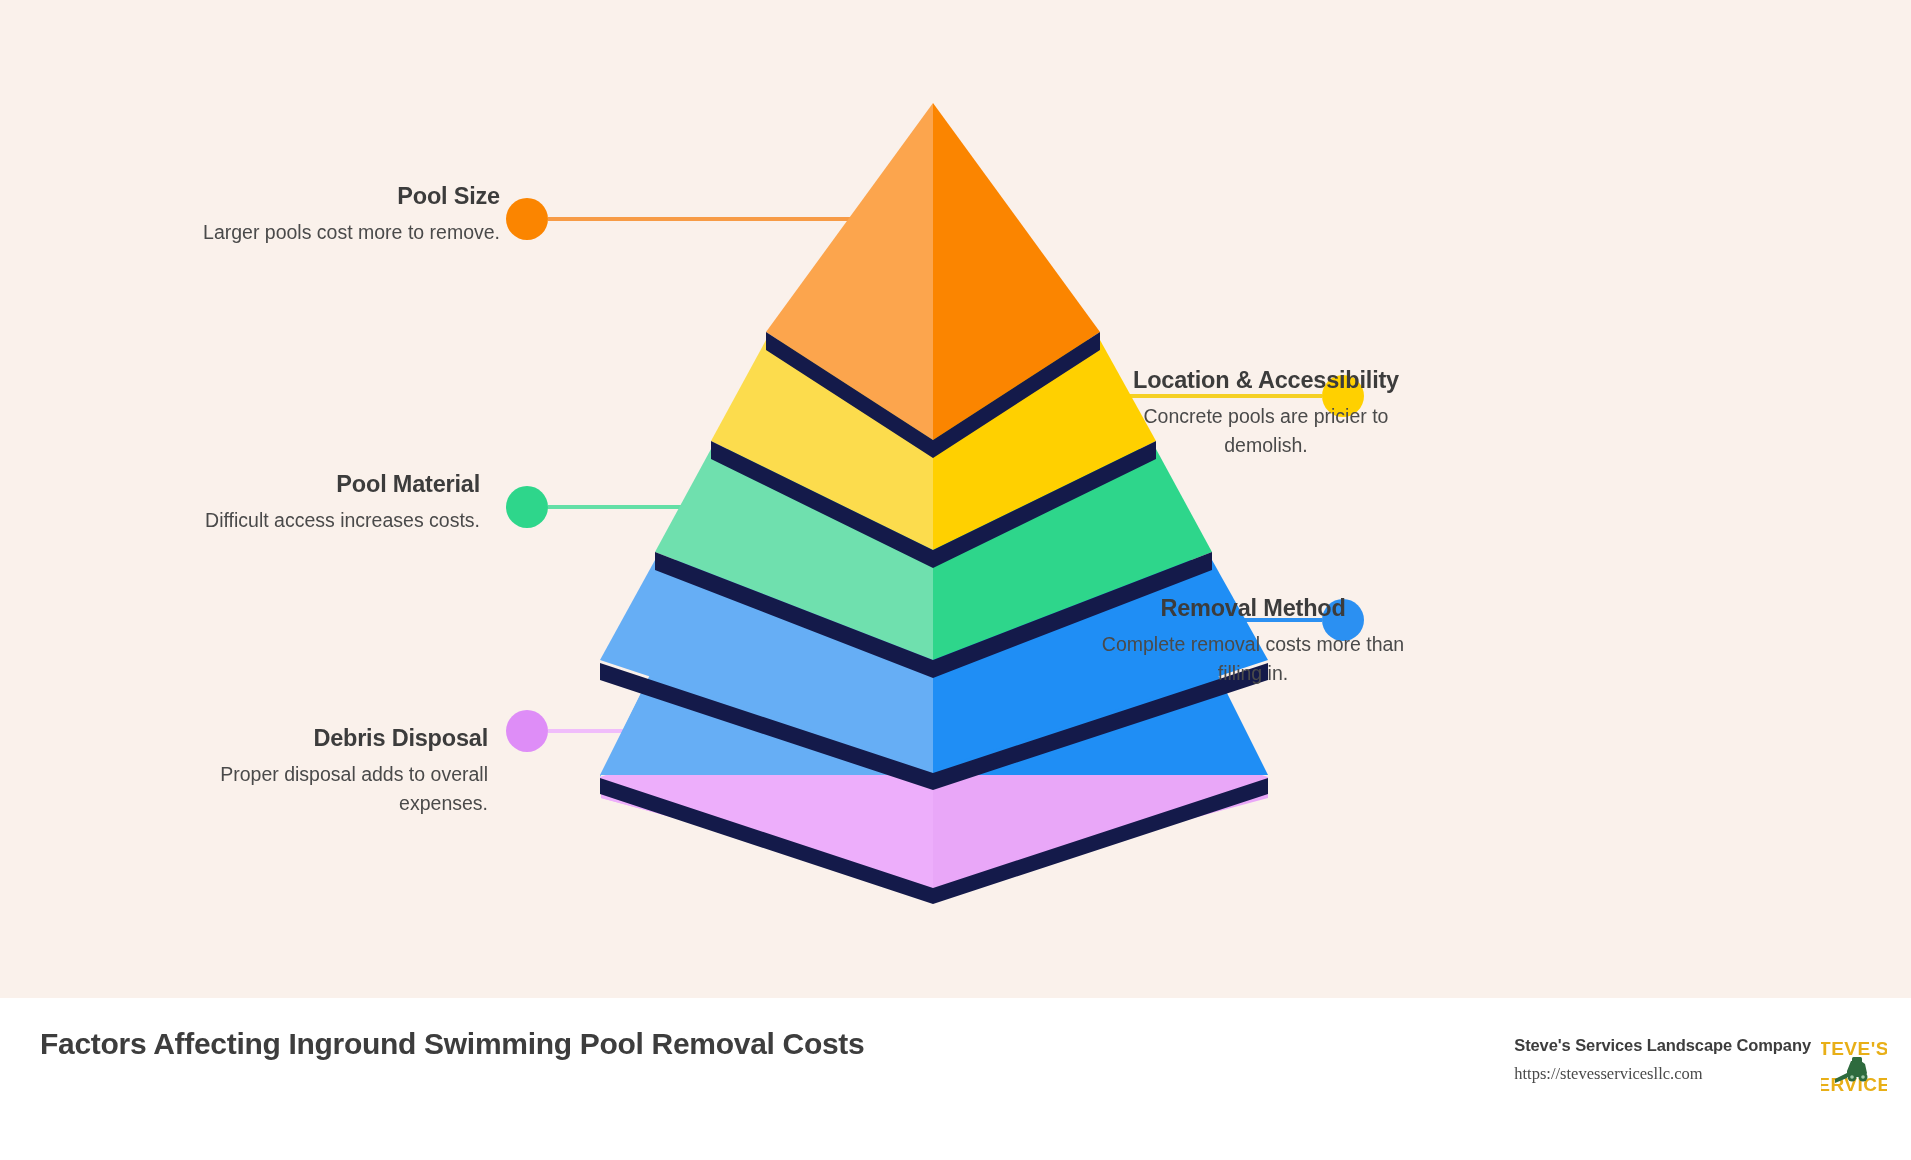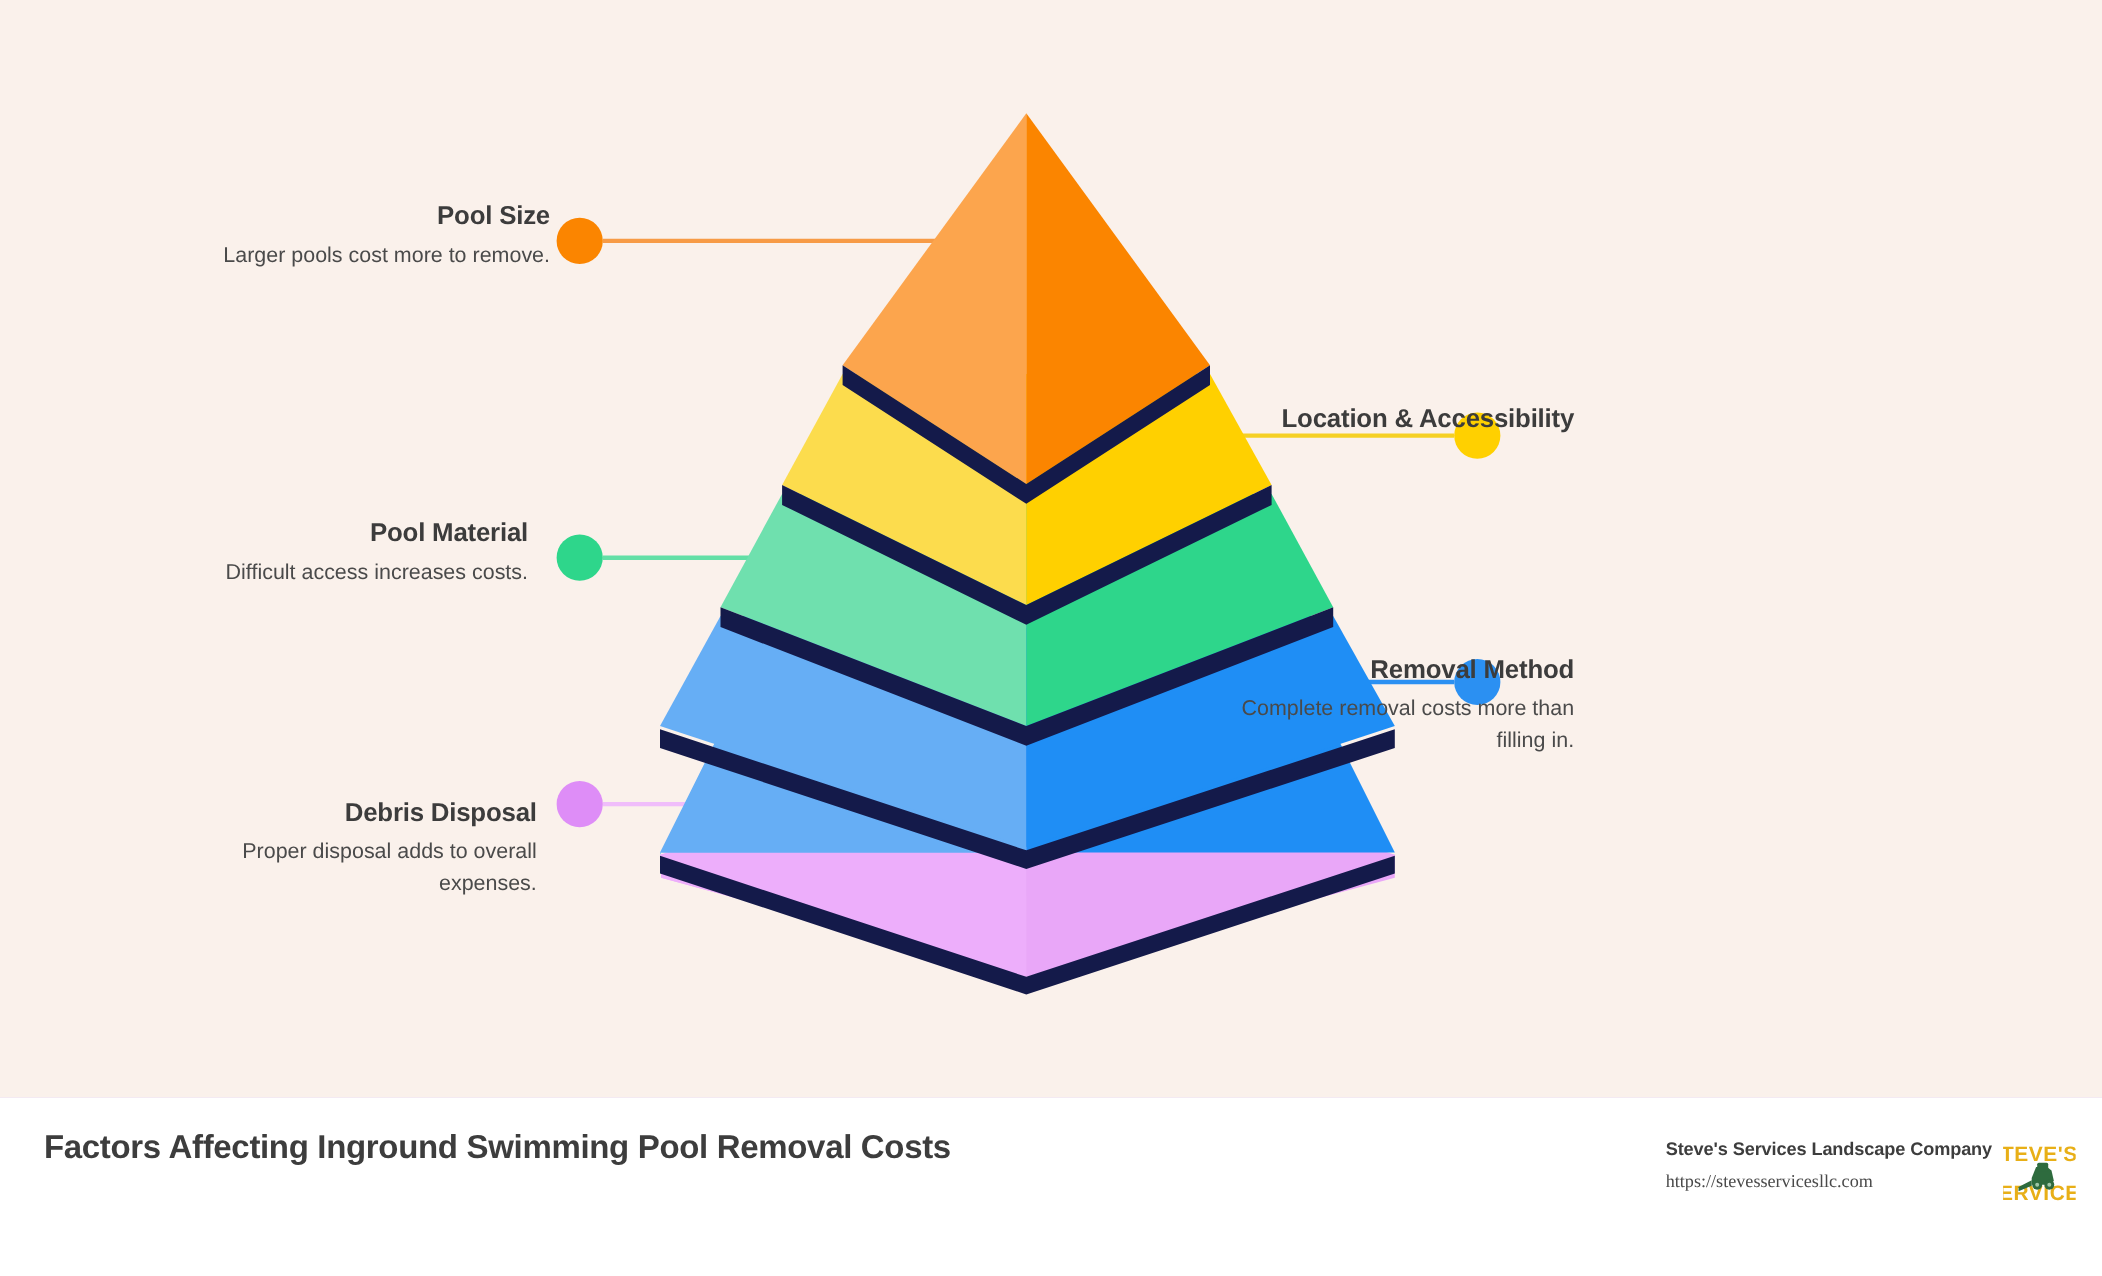--- a/index.html
+++ b/index.html
@@ -46,27 +46,27 @@
     line-height: 1.25;
     letter-spacing: -0.2px;
   }
   .callout .c-desc {
     font-size: 19.5px;
     color: #4a4a4a;
     line-height: 1.45;
     margin-top: 7px;
   }
   .callout.left { text-align: right; }
-  .callout.right { text-align: right; }
+  .callout.right { text-align: center; }
 
   .cal-pool-size      { left: 180px;  top: 182px; }
   .cal-pool-material  { left: 160px;  top: 470px; }
   .cal-debris         { left: 168px;  top: 724px; }
   .cal-location       { right: 480px; top: 366px; width: 330px; text-align: left; }
-  .cal-removal        { right: 480px; top: 594px; width: 330px; text-align: left; }
+  .cal-removal        { right: 493px; top: 594px; width: 330px; text-align: left; }
 
   .cal-location, .cal-removal { position: absolute; }
 
   
   .footer {
     position: absolute;
     left: 0;
     top: 998px;
     width: 1911px;
     height: 162px;
@@ -162,20 +162,21 @@
       <circle cx="527" cy="731" r="21" fill="#DE8DF7"></circle>
     </svg>
 
     <div class="callout left cal-pool-size">
       <div class="c-title">Pool Size</div>
       <div class="c-desc">Larger pools cost more to remove.</div>
     </div>
 
     <div class="callout right cal-location">
       <div class="c-title">Location &amp; Accessibility</div>
+      <div class="c-desc">Concrete pools are pricier to demolish.</div>
     </div>
 
     <div class="callout left cal-pool-material">
       <div class="c-title">Pool Material</div>
       <div class="c-desc">Difficult access increases costs.</div>
     </div>
 
     <div class="callout right cal-removal">
       <div class="c-title">Removal Method</div>
       <div class="c-desc">Complete removal costs more than filling in.</div>

